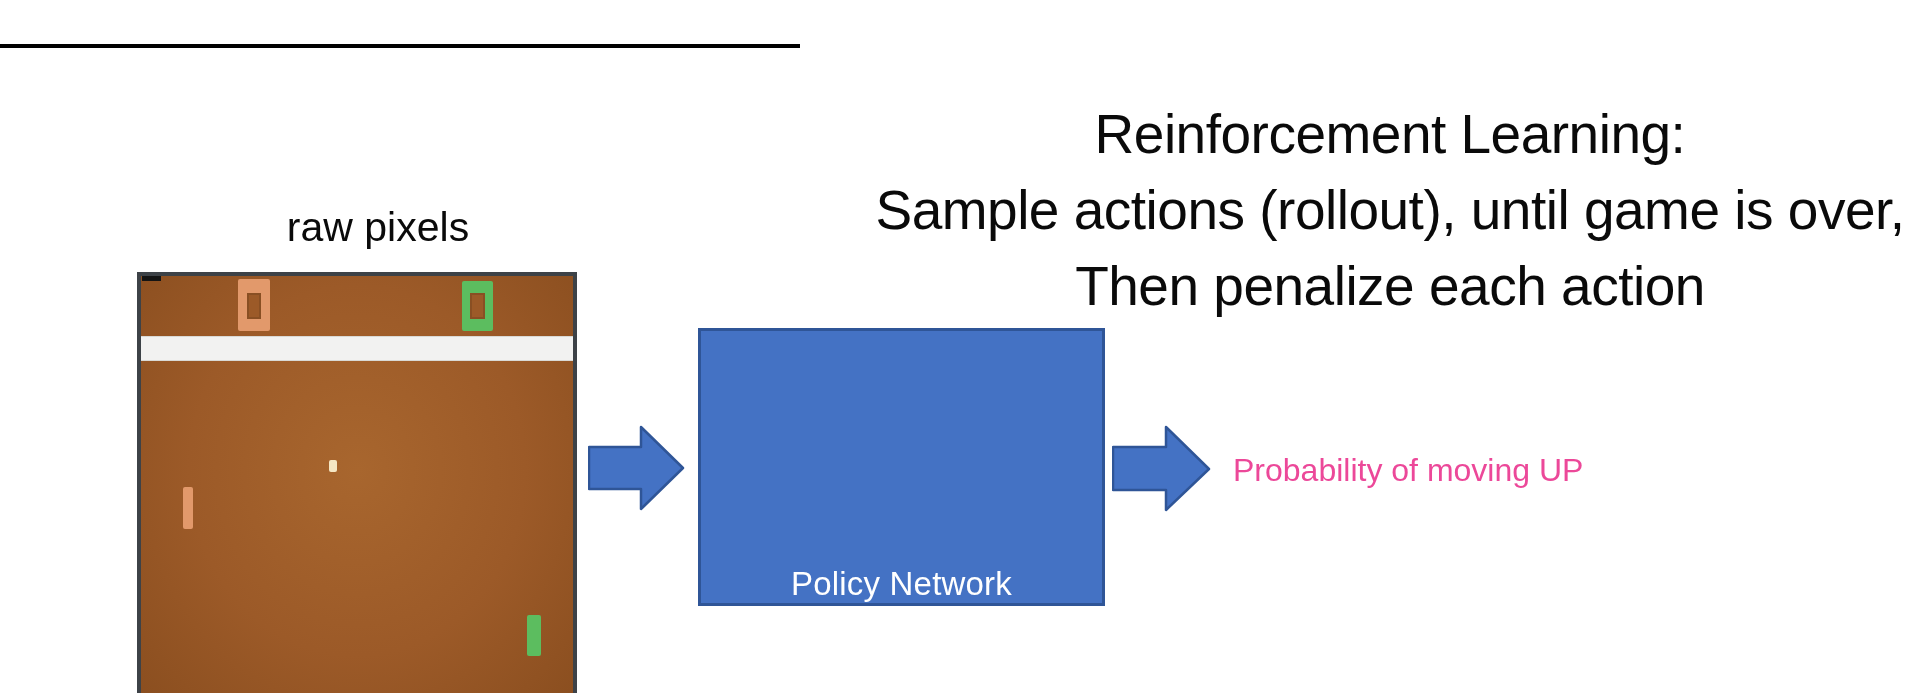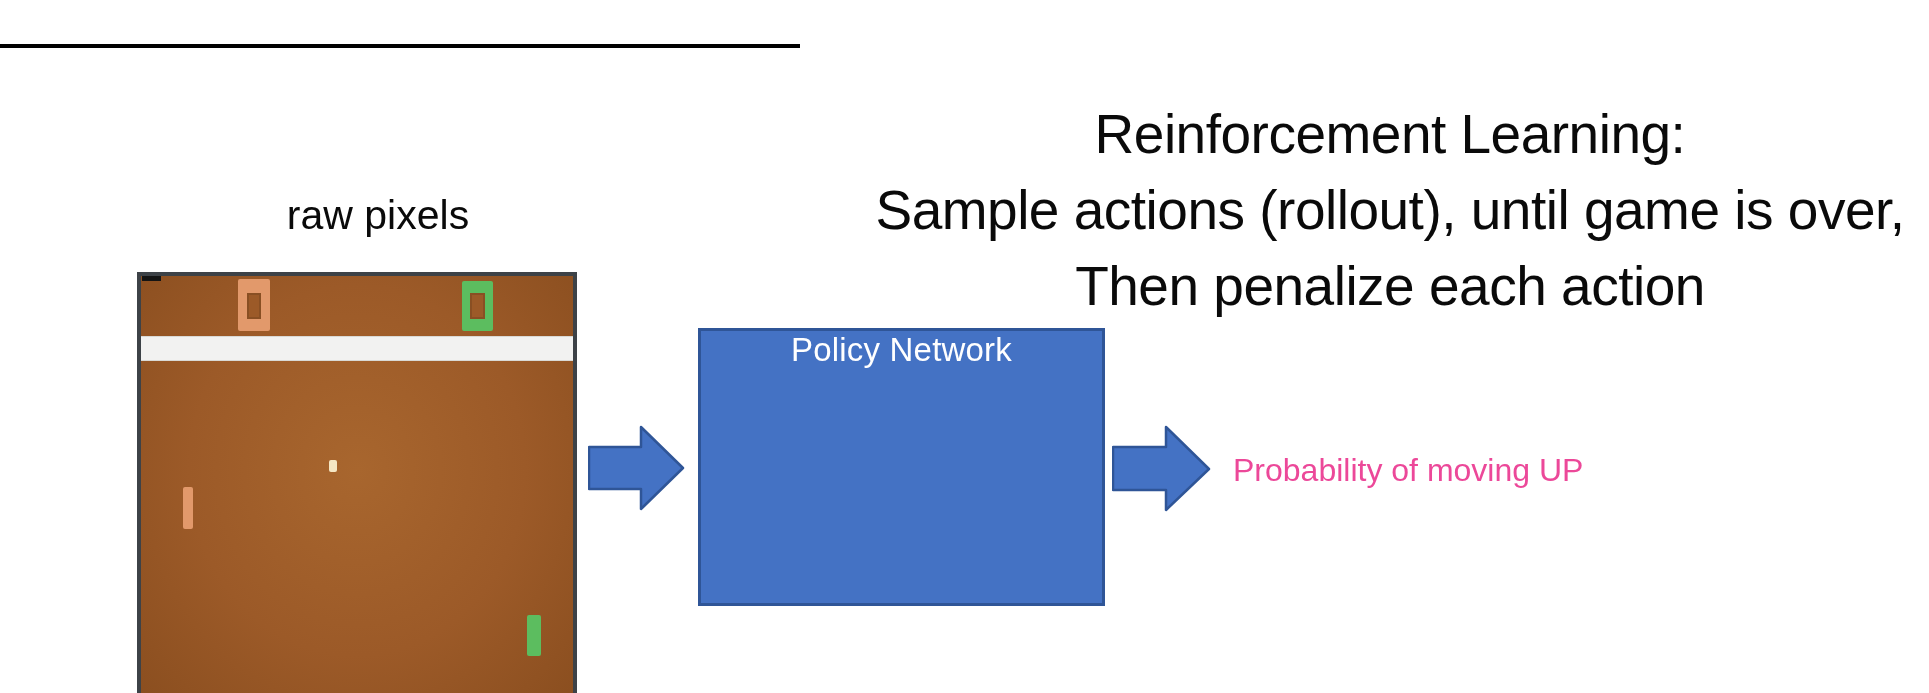--- a/index.html
+++ b/index.html
@@ -31,21 +31,21 @@
   
   .title-block {
     position: absolute; left: 830px; top: 52px; width: 1120px;
     text-align: center; font-size: 55px; line-height: 76px;
     color: #0a0a0a; letter-spacing: -0.5px;
   }
   .title-block div { white-space: nowrap; }
 
   
   .raw-pixels-label {
-    position: absolute; left: 238px; top: 148px; width: 280px;
+    position: absolute; left: 238px; top: 160px; width: 280px;
     text-align: center; font-size: 41px; color: #0a0a0a;
   }
 
   
   .game-margin {
     position: absolute; left: 132px; top: 658px; width: 445px; height: 35px;
     background: #ffffff; z-index: 2;
   }
 
   
@@ -102,21 +102,21 @@
   .arrow-svg { position: absolute; z-index: 4; }
   .arrow-1 { left: 588px; top: 381px; }
   .arrow-2 { left: 1112px; top: 381px; }
 
   
   .policy-box {
     position: absolute; left: 698px; top: 284px; width: 407px; height: 278px;
     background: var(--accent-blue, #4472c4);
     border: 3px solid var(--accent-blue-border, #2f5597);
     box-sizing: border-box;
-    display: flex; align-items: flex-start; justify-content: center;
+    display: flex; align-items: flex-end; justify-content: center;
     z-index: 3;
   }
   .policy-box span {
     color: #ffffff; font-size: 33px; letter-spacing: 0.2px;
   }
 
   
   .prob-label {
     position: absolute; left: 1233px; top: 408px;
     font-size: 32px; color: #ec4899; white-space: nowrap;

